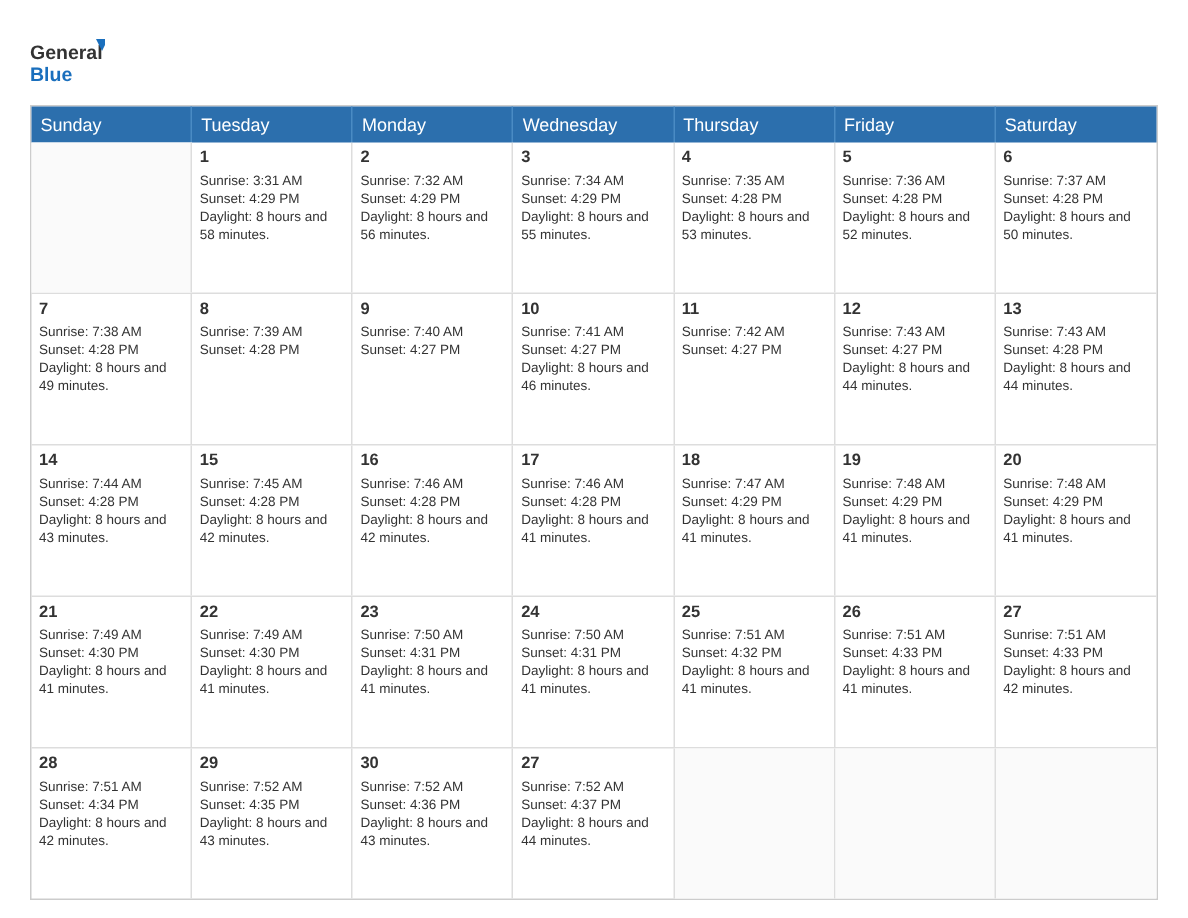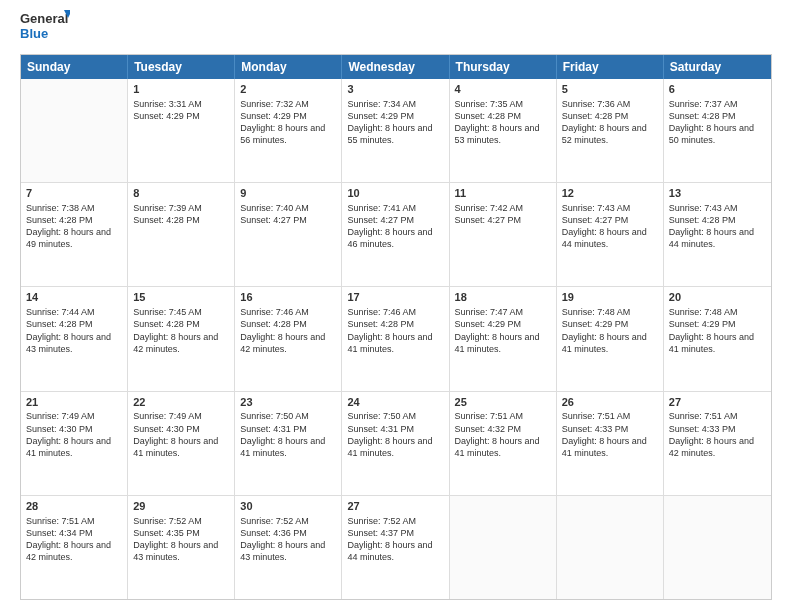--- a/index.html
+++ b/index.html
@@ -6,21 +6,21 @@
     body {
       font-family: Arial, sans-serif;
       background: #fff;
       width: 792px;
       height: 612px;
       overflow: hidden;
     }
     .page {
       width: 792px;
       height: 612px;
-      padding: 8px 20px 12px 20px;
+      padding: 24px 20px 12px 20px;
       display: flex;
       flex-direction: column;
     }
     .header {
       display: flex;
       justify-content: space-between;
       align-items: flex-start;
       margin-bottom: 10px;
     }
     .logo {
@@ -49,21 +49,21 @@
       border: 1px solid #ccc;
     }
     .cal-header-row {
       display: grid;
       grid-template-columns: repeat(7, 1fr);
       background: #2c6fad;
     }
     .cal-header-cell {
       color: #fff;
       font-size: 12px;
-      font-weight: bold;
+      font-weight: normal;
       padding: 5px 6px;
       text-align: left;
       border-right: 1px solid #4a8bc4;
     }
     .cal-header-cell:last-child { border-right: none; }
     .cal-body {
       flex: 1;
       display: flex;
       flex-direction: column;
     }
@@ -121,20 +121,21 @@
         <div class="cal-header-cell">Friday</div>
         <div class="cal-header-cell">Saturday</div>
       </div>
     <div class="cal-body">
     <div class="cal-row">
           <div class="cal-cell empty"></div>
           <div class="cal-cell">
           <div class="day-num">1</div>
           <div class="sun-info">Sunrise: 3:31 AM</div>
           <div class="sun-info">Sunset: 4:29 PM</div>
+          <div class="sun-info">Daylight: 8 hours and 58 minutes.</div>
         </div>
           <div class="cal-cell">
           <div class="day-num">2</div>
           <div class="sun-info">Sunrise: 7:32 AM</div>
           <div class="sun-info">Sunset: 4:29 PM</div>
           <div class="sun-info">Daylight: 8 hours and 56 minutes.</div>
         </div>
           <div class="cal-cell">
           <div class="day-num">3</div>
           <div class="sun-info">Sunrise: 7:34 AM</div>

